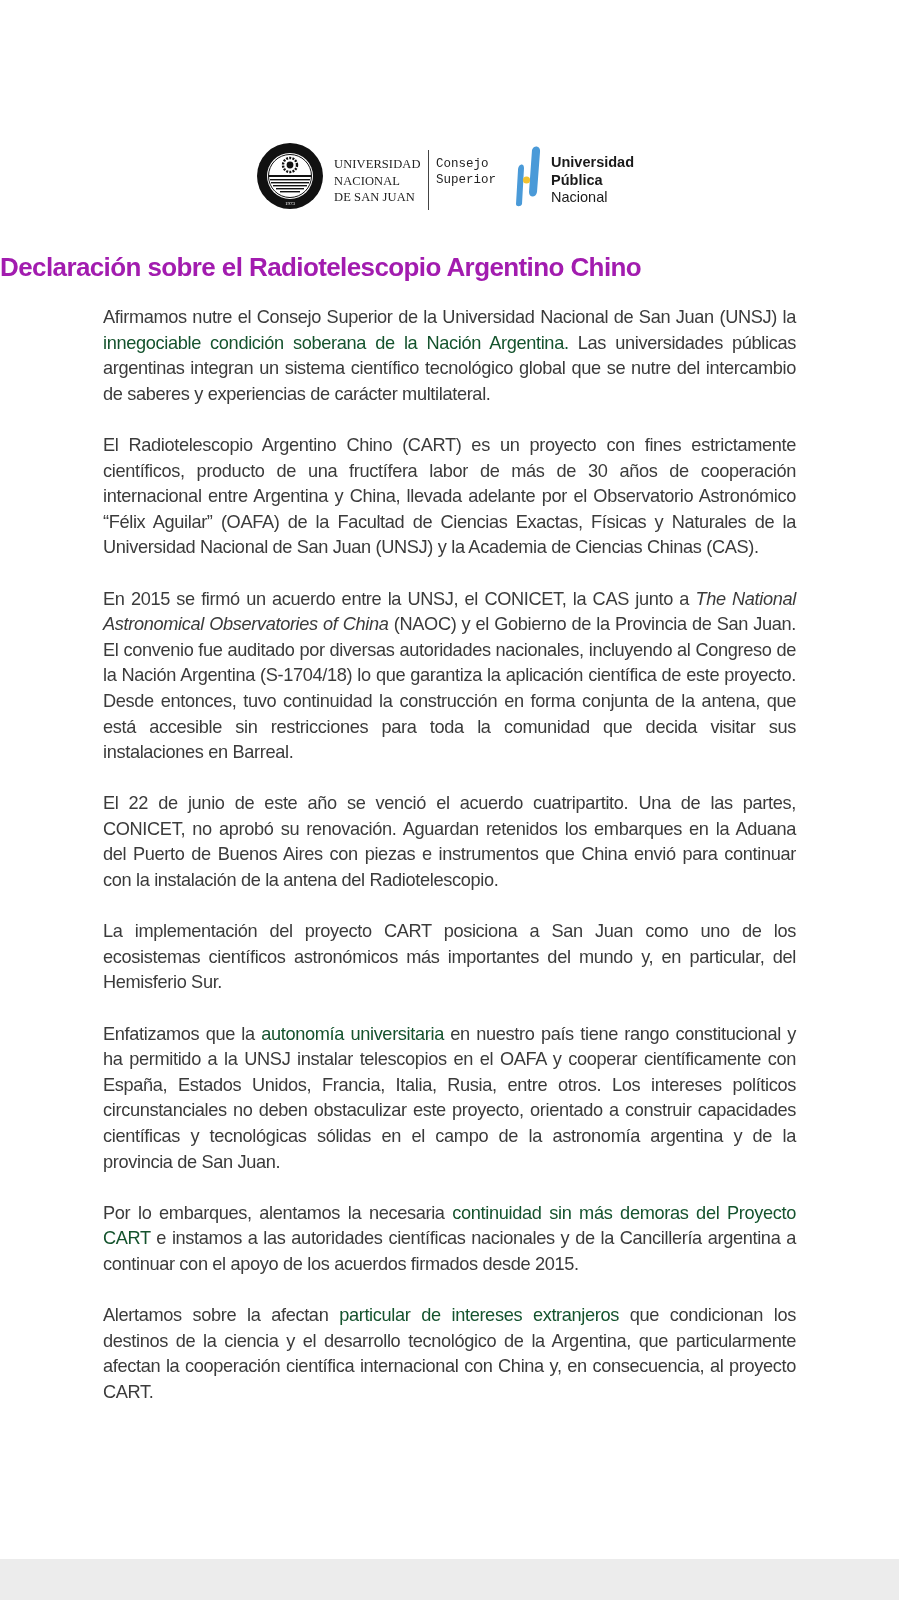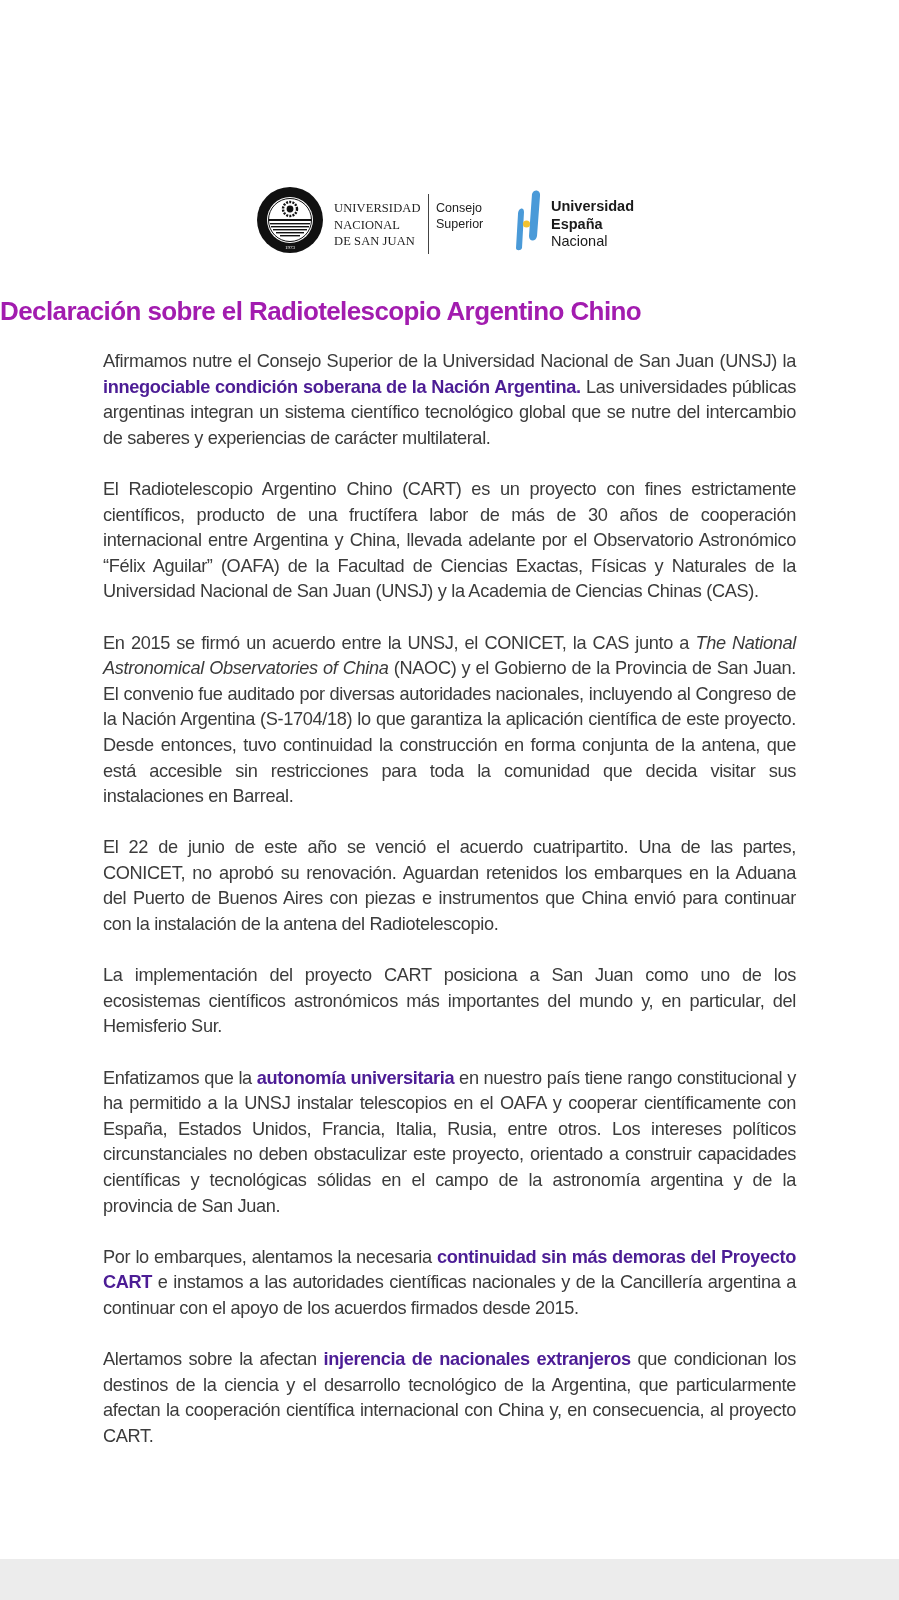--- a/index.html
+++ b/index.html
@@ -10,21 +10,20 @@
     position: relative;
     overflow: hidden;
     font-family: "Liberation Sans", sans-serif;
   }
   .page {
     position: absolute;
     left: 0; top: 0;
     width: 899px;
     height: 1096px;
     background: #ffffff;
-    margin-top: 44px;
   }
   .footer-band {
     position: absolute;
     left: 0; top: 1559px;
     width: 899px;
     height: 41px;
     background: #ececec;
   }
   
   .logos {
@@ -51,21 +50,21 @@
   .unsj-text div { white-space: nowrap; }
   .divider {
     position: absolute;
     left: 172px; top: 8px;
     width: 1px; height: 60px;
     background: #444;
   }
   .cs-text {
     position: absolute;
     left: 180px; top: 14px;
-    font-family: Liberation Sans, sans-serif;
+    font-family: Liberation Mono, monospace;
     font-size: 12.5px;
     line-height: 16px;
     color: #222;
   }
   .upa-mark {
     position: absolute;
     left: 256px; top: 2px;
     width: 32px; height: 64px;
   }
   .upa-text {
@@ -100,21 +99,21 @@
     font-family: "Liberation Sans", sans-serif;
     font-size: 18.2px;
     line-height: 25.6px;
     letter-spacing: -0.35px;
   }
   .body p {
     margin: 0 0 25.6px 0;
     text-align: justify;
     hyphens: none;
   }
-  .body strong { font-weight: bold; color: #4c1d95; }
+  .body strong { font-weight: normal; color: #14532d; }
   .body em { font-style: italic; }
 </style>
 </head>
 <body>
 
 <div class="page">
 
   <div class="logos">
     <svg class="seal" viewBox="0 0 68 68">
       <circle cx="34" cy="34" r="33" fill="#111"></circle>
@@ -145,21 +144,21 @@
     </div>
 
     <svg class="upa-mark" viewBox="0 0 32 64">
       <path d="M6 26 C6 20 12 18 12 24 L10 60 C9 63 4 63 4 60 Z" fill="#4a9ad8"></path>
       <path d="M20 6 C22 0 29 2 28 8 L25 48 C24 54 17 54 17 48 Z" fill="#4a9ad8"></path>
       <circle cx="14.5" cy="36" r="3.6" fill="#f2c230"></circle>
     </svg>
 
     <div class="upa-text">
       <div class="b">Universidad</div>
-      <div class="b">España</div>
+      <div class="b">Pública</div>
       <div>Nacional</div>
     </div>
   </div>
 
   <h1 class="title" style="margin:0;">Declaración sobre el Radiotelescopio Argentino Chino</h1>
 
   <div class="body">
     <p><span>Afirmamos nutre el Consejo Superior de la Universidad Nacional de San Juan (UNSJ) la </span><strong>innegociable condición soberana de la Nación Argentina.</strong><span> Las universidades públicas argentinas integran un sistema científico tecnológico global que se nutre del intercambio de saberes y experiencias de carácter multilateral.</span></p>
 
     <p><span>El Radiotelescopio Argentino Chino (CART) es un proyecto con fines estrictamente científicos, producto de una fructífera labor de más de 30 años de cooperación internacional entre Argentina y China, llevada adelante por el Observatorio Astronómico “Félix Aguilar” (OAFA) de la Facultad de Ciencias Exactas, Físicas y Naturales de la Universidad Nacional de San Juan (UNSJ) y la Academia de Ciencias Chinas (CAS).</span></p>
@@ -167,17 +166,17 @@
     <p><span>En 2015 se firmó un acuerdo entre la UNSJ, el CONICET, la CAS junto a </span><em>The National Astronomical Observatories of China</em><span> (NAOC) y el Gobierno de la Provincia de San Juan. El convenio fue auditado por diversas autoridades nacionales, incluyendo al Congreso de la Nación Argentina (S-1704/18) lo que garantiza la aplicación científica de este proyecto. Desde entonces, tuvo continuidad la construcción en forma conjunta de la antena, que está accesible sin restricciones para toda la comunidad que decida visitar sus instalaciones en Barreal.</span></p>
 
     <p><span>El 22 de junio de este año se venció el acuerdo cuatripartito. Una de las partes, CONICET, no aprobó su renovación. Aguardan retenidos los embarques en la Aduana del Puerto de Buenos Aires con piezas e instrumentos que China envió para continuar con la instalación de la antena del Radiotelescopio.</span></p>
 
     <p><span>La implementación del proyecto CART posiciona a San Juan como uno de los ecosistemas científicos astronómicos más importantes del mundo y, en particular, del Hemisferio Sur.</span></p>
 
     <p><span>Enfatizamos que la </span><strong>autonomía universitaria</strong><span> en nuestro país tiene rango constitucional y ha permitido a la UNSJ instalar telescopios en el OAFA y cooperar científicamente con España, Estados Unidos, Francia, Italia, Rusia, entre otros. Los intereses políticos circunstanciales no deben obstaculizar este proyecto, orientado a construir capacidades científicas y tecnológicas sólidas en el campo de la astronomía argentina y de la provincia de San Juan.</span></p>
 
     <p><span>Por lo embarques, alentamos la necesaria </span><strong>continuidad sin más demoras del Proyecto CART</strong><span> e instamos a las autoridades científicas nacionales y de la Cancillería argentina a continuar con el apoyo de los acuerdos firmados desde 2015.</span></p>
 
-    <p><span>Alertamos sobre la afectan </span><strong>injerencia de nacionales extranjeros</strong><span> que condicionan los destinos de la ciencia y el desarrollo tecnológico de la Argentina, que particularmente afectan la cooperación científica internacional con China y, en consecuencia, al proyecto CART.</span></p>
+    <p><span>Alertamos sobre la afectan </span><strong>particular de intereses extranjeros</strong><span> que condicionan los destinos de la ciencia y el desarrollo tecnológico de la Argentina, que particularmente afectan la cooperación científica internacional con China y, en consecuencia, al proyecto CART.</span></p>
   </div>
 </div>
 
 <div class="footer-band"></div>
 
 </body></html>

